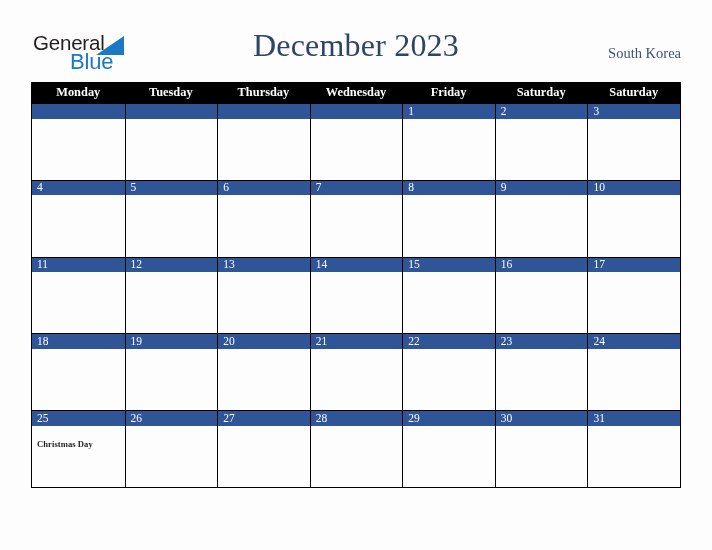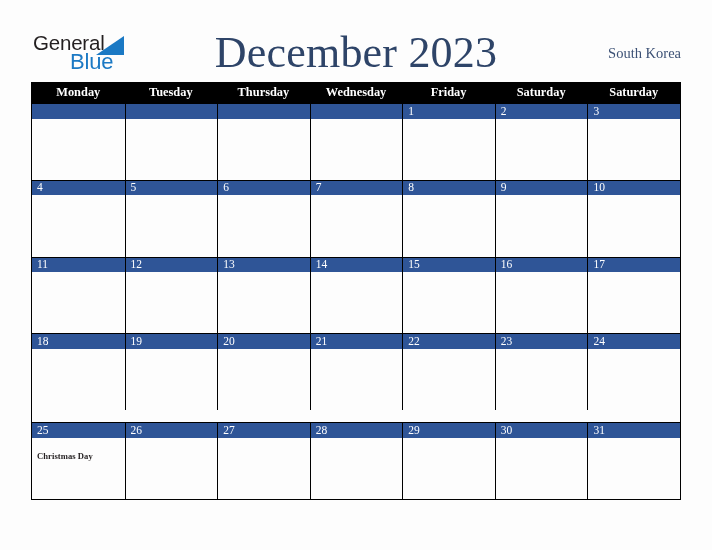--- a/index.html
+++ b/index.html
@@ -64,21 +64,21 @@
     line-height: 1;
   }
 
   #calendar-title {
     position: absolute;
     left: 0;
     top: 27px;
     width: 712px;
     text-align: center;
     font-family: "Liberation Serif", serif;
-    font-size: 44px;
+    font-size: 32px;
     font-weight: 400;
     color: #2e4468;
     letter-spacing: 0.2px;
   }
 
   #calendar-region {
     position: absolute;
     right: 31px;
     top: 45px;
     font-family: "Liberation Serif", serif;
@@ -117,21 +117,20 @@
     line-height: 1;
   }
 
   .week-row {
     display: grid;
     grid-template-columns: repeat(7, 1fr);
     height: 76.8px;
   }
   .week-row:last-child {
     height: 76.5px;
-    margin-top: 12px;
   }
 
   .day-cell {
     position: relative;
     background: #fdfdfd;
     border-left: 1.1px solid #000;
     border-top: 1.1px solid #000;
     box-sizing: border-box;
     overflow: hidden;
   }

